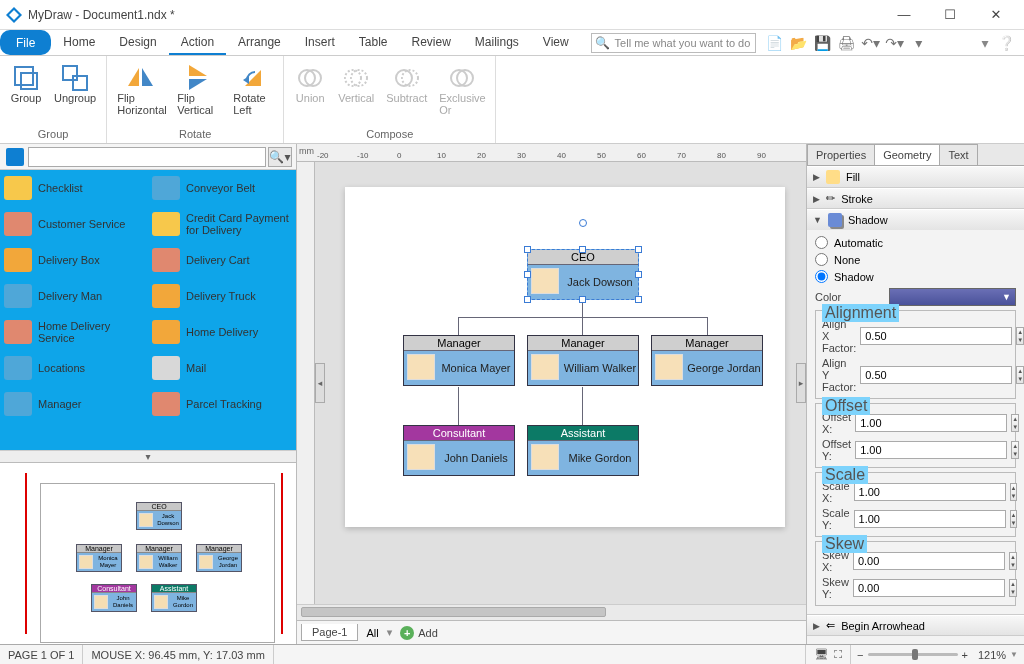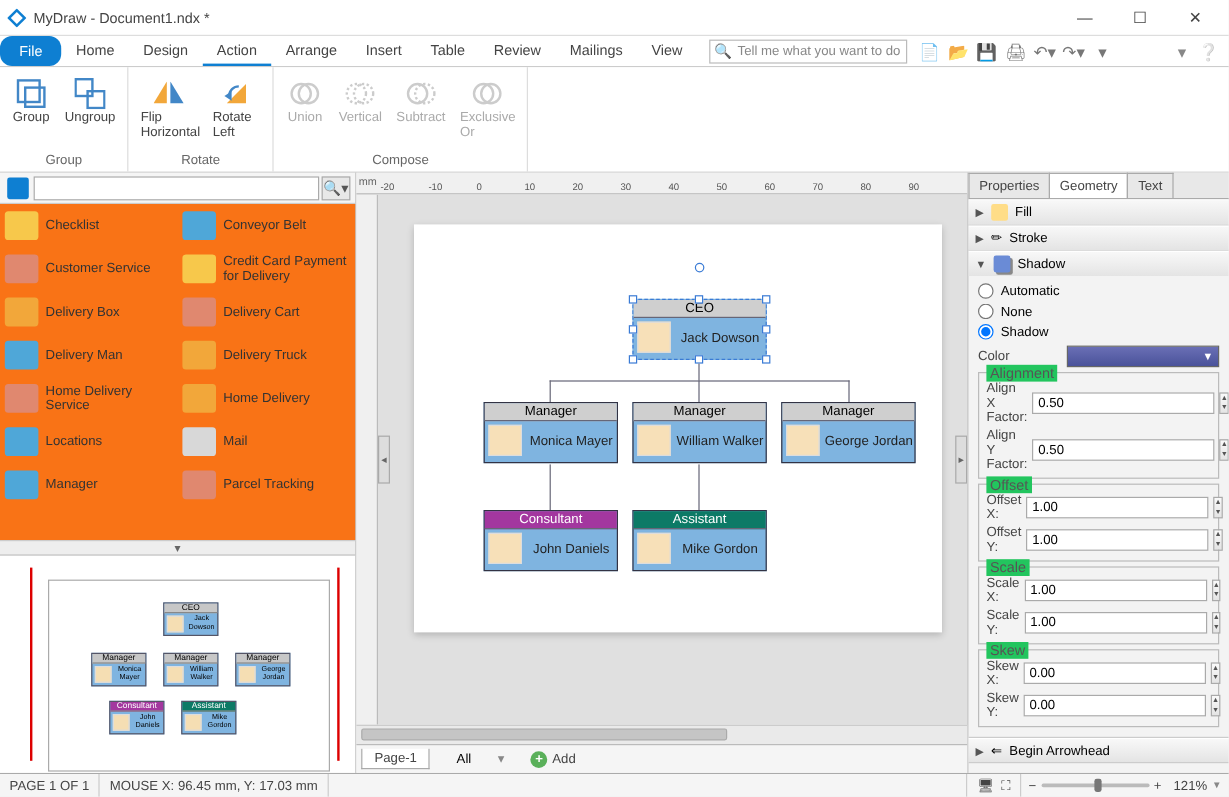--- a/index.html
+++ b/index.html
@@ -24,21 +24,21 @@
   .rbtn { display: flex; flex-direction: column; align-items: center; font-size: 11px; color: #444; padding: 2px 6px; min-width: 44px; }
   .rbtn.dis { color: #aaa; }
   .rbtn .ic { width: 28px; height: 28px; display: flex; align-items: center; justify-content: center; }
   .rlabel { font-size: 11px; color: #666; text-align: center; padding: 2px 0 3px; }
   .workspace { display: flex; height: 500px; }
   .leftpanel { width: 297px; display: flex; flex-direction: column; border-right: 1px solid #bbb; }
   .shapesearch { height: 26px; display: flex; align-items: center; border-bottom: 1px solid #ccc; padding: 2px; background: #f5f5f5; }
   .shapesearch .book { width: 18px; height: 18px; background: #0e7fd2; border-radius: 2px; margin: 0 4px; }
   .shapesearch input { flex: 1; height: 20px; border: 1px solid #aaa; font-size: 11px; padding: 0 4px; }
   .shapesearch .sbtn { width: 24px; height: 20px; background: #e8e8e8; border: 1px solid #aaa; margin: 0 2px; display: flex; align-items: center; justify-content: center; font-size: 12px; color: #555; }
-  .shapelib { overflow-y: scroll; background: #f97316; height: 280px; position: relative; }
+  .shapelib { overflow-y: scroll; background: #0ea5e9; height: 280px; position: relative; }
   .stable { display: grid; grid-template-columns: 1fr 1fr; }
   .sitem { display: flex; align-items: center; padding: 6px 4px; font-size: 11px; color: #333; }
   .sitem .sicon { width: 28px; height: 24px; margin-right: 6px; flex-shrink: 0; display:flex; align-items:center; justify-content:center; border-radius:3px; }
   .shapedrop { text-align: center; font-size: 10px; color: #666; background: #eee; height: 12px; border-top: 1px solid #ccc; }
   .preview { flex: 1; background: #fff; border-top: 1px solid #bbb; position: relative; overflow: hidden; }
   .preview .page { position: absolute; left: 40px; top: 20px; width: 235px; height: 160px; background: #fff; border: 1px solid #aaa; }
   .preview .redline { position: absolute; top: 10px; bottom: 10px; width: 2px; background: #d00; }
   .orgbox { position: absolute; background: #7fb4e0; border: 1px solid #556; font-size: 7px; text-align: center; }
   .orgbox .hdr { background: #c7c7c7; border-bottom: 1px solid #888; font-size: 7px; }
   .orgbox .bdy { display: flex; height: 18px; }
@@ -53,21 +53,21 @@
   .sheet { position: absolute; left: 30px; top: 25px; width: 440px; height: 340px; background: #fff; box-shadow: 0 2px 6px rgba(0,0,0,0.2); }
   .sh { position: absolute; background: #7fb4e0; border: 1px solid #334; }
   .sh .shh { background: #cfcfcf; border-bottom: 1px solid #667; text-align: center; font-size: 11px; padding: 1px 0; }
   .sh .shh.purple { background: #a3379f; color: #fff; }
   .sh .shh.teal { background: #0c7a66; color: #fff; }
   .sh .shb { display: flex; height: 34px; }
   .sh .shp { width: 28px; height: 26px; background: #f7e0b8; border: 1px solid #ddd; margin: 3px; }
   .sh .shn { flex: 1; display: flex; align-items: center; justify-content: center; font-size: 11px; line-height: 12px; text-align: center; color: #222; }
   .sel { border: 1px dashed #3a7bd5; }
   .handle { position: absolute; width: 7px; height: 7px; background: #fff; border: 1px solid #3a7bd5; }
-  .canvastabs { height: 24px; display: flex; align-items: center; border-top: 1px solid #bbb; background: #f5f5f5; font-size: 11px; padding: 0 4px; gap: 22px; }
+  .canvastabs { height: 24px; display: flex; align-items: center; border-top: 1px solid #bbb; background: #f5f5f5; font-size: 11px; padding: 0 4px; gap: 8px; }
   .ctab { background: #fff; border: 1px solid #aaa; border-top: none; padding: 2px 10px; color: #444; }
   .addtab { display: flex; align-items: center; gap: 4px; color: #444; }
   .plus { width: 14px; height: 14px; border-radius: 50%; background: #5ab05a; color: #fff; display: flex; align-items: center; justify-content: center; font-size: 11px; font-weight: bold; }
   .hscroll { height: 16px; background: #eaeaea; border-top: 1px solid #ccc; position: relative; }
   .hscroll .thumb { position: absolute; left: 4px; top: 2px; width: 60%; height: 10px; background: #c5c5c5; border: 1px solid #aaa; border-radius: 2px; }
   .rightpanel { width: 218px; border-left: 1px solid #bbb; background: #f3f3f3; display: flex; flex-direction: column; font-size: 11px; }
   .rp-tabs { display: flex; border-bottom: 1px solid #aaa; background: #e8e8e8; }
   .rp-tab { padding: 4px 8px; border: 1px solid #aaa; border-bottom: none; background: #e8e8e8; font-size: 11px; color: #444; margin-right: -1px; }
   .rp-tab.active { background: #fff; }
   .rp-body { flex: 1; overflow-y: auto; }
@@ -79,21 +79,21 @@
   .rp-radio { display: flex; align-items: center; gap: 6px; padding: 2px 0; }
   .rp-row { display: flex; align-items: center; margin: 3px 0; gap: 4px; }
   .rp-row label { width: 70px; color: #444; }
   .rp-row input[type=text] { flex: 1; height: 18px; border: 1px solid #aaa; font-size: 11px; padding: 0 4px; background:#fff; }
   .spin { width: 16px; height: 18px; border: 1px solid #aaa; background: linear-gradient(#fafafa,#e4e4e4); display: flex; flex-direction: column; }
   .spin div { flex: 1; display: flex; align-items: center; justify-content: center; font-size: 6px; color: #555; }
   .colorbar { flex: 1; height: 18px; background: linear-gradient(#6a6fb5,#4a529a); border: 1px solid #666; display:flex; justify-content:flex-end; align-items:center; padding-right:4px; color:#fff; font-size:9px;}
   .slider { flex: 1; height: 4px; background: #ccc; border-radius: 2px; position: relative; }
   .slider .sldot { position: absolute; right: 0; top: -4px; width: 8px; height: 12px; background: #4a529a; border-radius: 2px; }
   .fs { border: 1px solid #bbb; margin: 4px 0; padding: 4px 6px 2px; position: relative; }
-  .fs .leg { position: absolute; top: -7px; left: 6px; background: #22c55e; padding: 0 3px; font-size: 12px; color: #555; text-align: right; }
+  .fs .leg { position: absolute; top: -7px; left: 6px; background: #7dd3fc; padding: 0 3px; font-size: 16px; color: #555; text-align: right; }
   .statusbar { height: 20px; border-top: 1px solid #aaa; background: #f5f5f5; display: flex; align-items: center; font-size: 11px; color: #444; }
   .statusbar .cell { padding: 0 8px; border-right: 1px solid #ccc; height: 100%; display: flex; align-items: center; }
   .statusbar .spacer { flex: 1; }
   .zoom { display: flex; align-items: center; gap: 4px; padding: 0 6px; }
   .ztrack { width: 90px; height: 3px; background: #bbb; position: relative; border-radius: 2px; }
   .ztrack .zth { position: absolute; left: 44px; top: -4px; width: 6px; height: 11px; background: #777; border-radius: 2px; }
   svg { display: block; }
   .conn { position: absolute; background: #667; }
   .collapser { position:absolute; top:50%; width:10px; height:40px; background:#ddd; border:1px solid #aaa; display:flex; align-items:center; justify-content:center; font-size:9px; color:#666; transform:translateY(-50%);}
 </style>
@@ -174,20 +174,29 @@
   <div class="rgroup">
     <div class="rbuttons">
       <div class="rbtn">
         <div class="ic">
             <svg width="26" height="20">
               <polygon points="0,18 11,0 11,18" fill="#f2a73a"></polygon>
               <polygon points="14,18 25,18 14,0" fill="#4287c7"></polygon>
             </svg>
           </div>
         <span style="max-width:48px;">Flip Horizontal</span>
+      </div>
+      <div class="rbtn">
+        <div class="ic">
+            <svg width="20" height="26">
+              <polygon points="0,0 18,11 0,11" fill="#f2a73a"></polygon>
+              <polygon points="0,14 18,14 0,25" fill="#4287c7"></polygon>
+            </svg>
+          </div>
+        <span style="max-width:44px;">Flip Vertical</span>
       </div>
       <div class="rbtn">
         <div class="ic">
             <svg width="24" height="24">
               <polygon points="4,20 20,20 20,4" fill="#f2a73a"></polygon>
               <path d="M6 14 A8 8 0 0 1 14 6" fill="none" stroke="#4287c7" stroke-width="2"></path>
               <polygon points="2,14 8,10 8,18" fill="#4287c7"></polygon>
             </svg>
           </div>
         <span style="max-width:40px;">Rotate Left</span>

